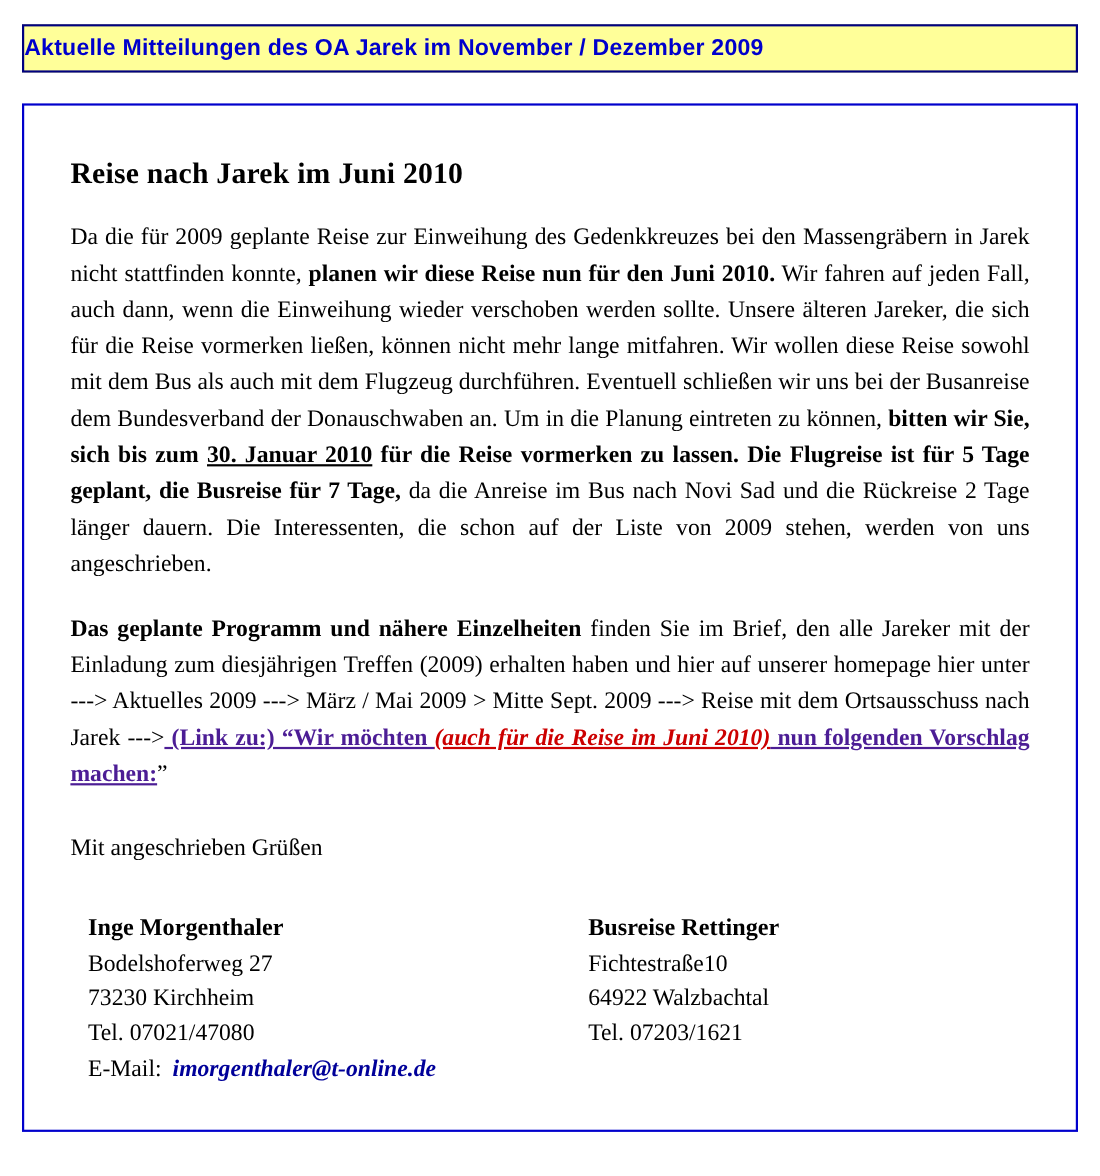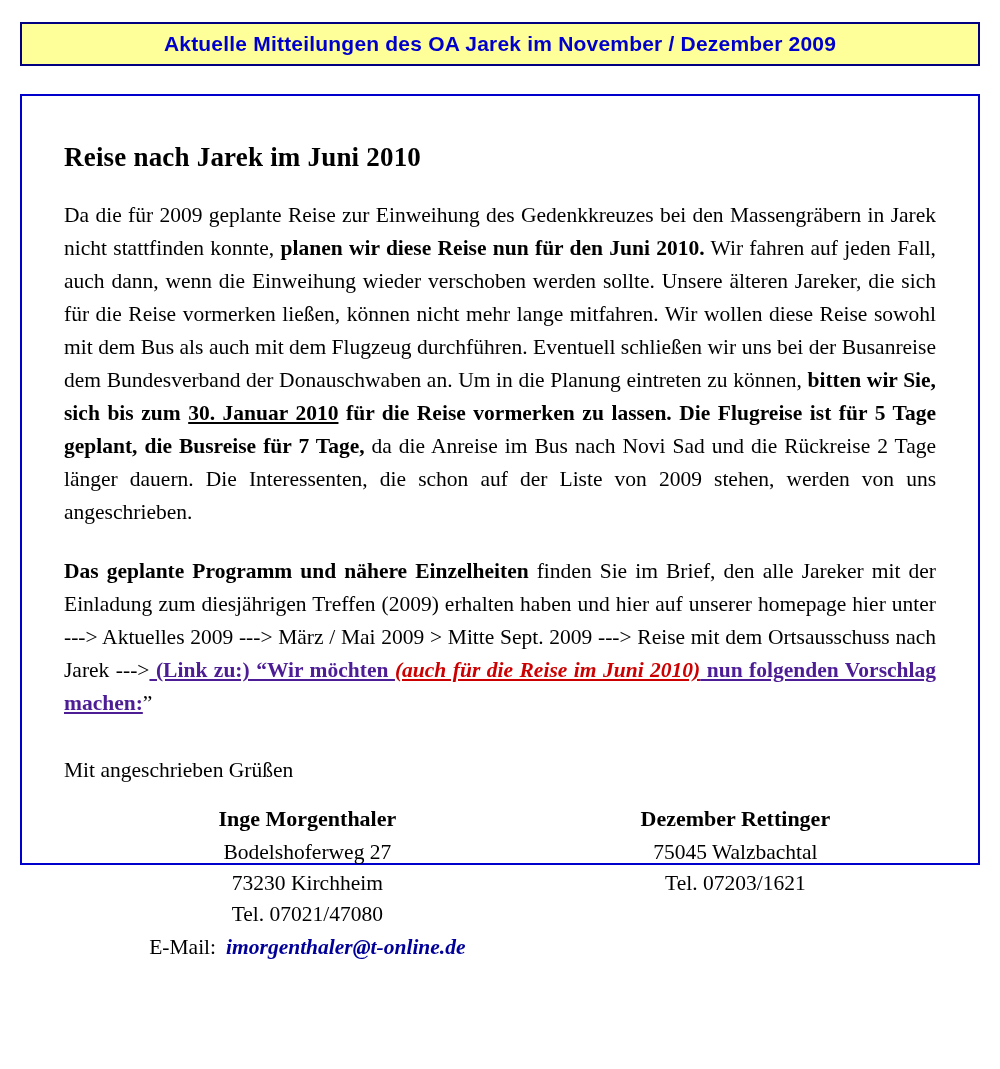--- a/index.html
+++ b/index.html
@@ -22,38 +22,38 @@
   }
 
   
   .banner {
     margin: 22px 20px 0 20px;
     background: #ffff99;
     border: 2px solid #000080;
     height: 44px;
     display: flex;
     align-items: center;
-    justify-content: center;
+    justify-content: flex-start;
     box-sizing: border-box;
   }
   .banner-text {
     font-family: "Liberation Sans", sans-serif;
     font-weight: bold;
     font-size: 21px;
     color: #0000cc;
     letter-spacing: 0.2px;
     white-space: nowrap;
   }
 
   
   .content-box {
     margin: 28px 20px 0 20px;
     border: 2px solid #0000cc;
     box-sizing: border-box;
-    height: 771px;
+    height: 935px;
     padding: 46px 42px 20px 42px;
     position: relative;
   }
 
   h1.doc-title {
     font-family: "Liberation Serif", serif;
     font-weight: bold;
     font-size: 27px;
     margin: 0 0 26px 0;
     letter-spacing: 0.2px;
@@ -86,22 +86,21 @@
 
   .greeting {
     font-size: 21.5px;
     line-height: 33px;
     margin: 34px 0 0 0;
   }
 
   
   .signatures {
     display: flex;
-    margin-top: 16px;
-    text-align: center;
+    margin-top: 40px;
   }
   .sig-col {
     font-size: 21.5px;
     line-height: 31px;
   }
   .sig-col.left { width: 492px; padding-left: 16px; box-sizing: border-box; }
   .sig-col.right { width: 420px; }
   .sig-name {
     font-weight: bold;
     font-size: 22px;
@@ -145,21 +144,22 @@
         <div class="sig-name">Inge Morgenthaler</div>
         <div class="sig-line">Bodelshoferweg 27</div>
         <div class="sig-line">73230 Kirchheim</div>
         <div class="sig-line">Tel. 07021/47080</div>
         <div class="email-row">
           <span>E-Mail:</span><span class="email-link">imorgenthaler@t-online.de</span>
         </div>
       </div>
 
       <div class="sig-col right">
-        <div class="sig-name">Dezember Rettinger</div>
-        <div class="sig-line">75045 Walzbachtal</div>
+        <div class="sig-name">Busreise Rettinger</div>
+        <div class="sig-line">Fichtestraße10</div>
+        <div class="sig-line">64922 Walzbachtal</div>
         <div class="sig-line">Tel. 07203/1621</div>
       </div>
 
     </div>
 
   </div>
 </div>
 
 </body></html>

